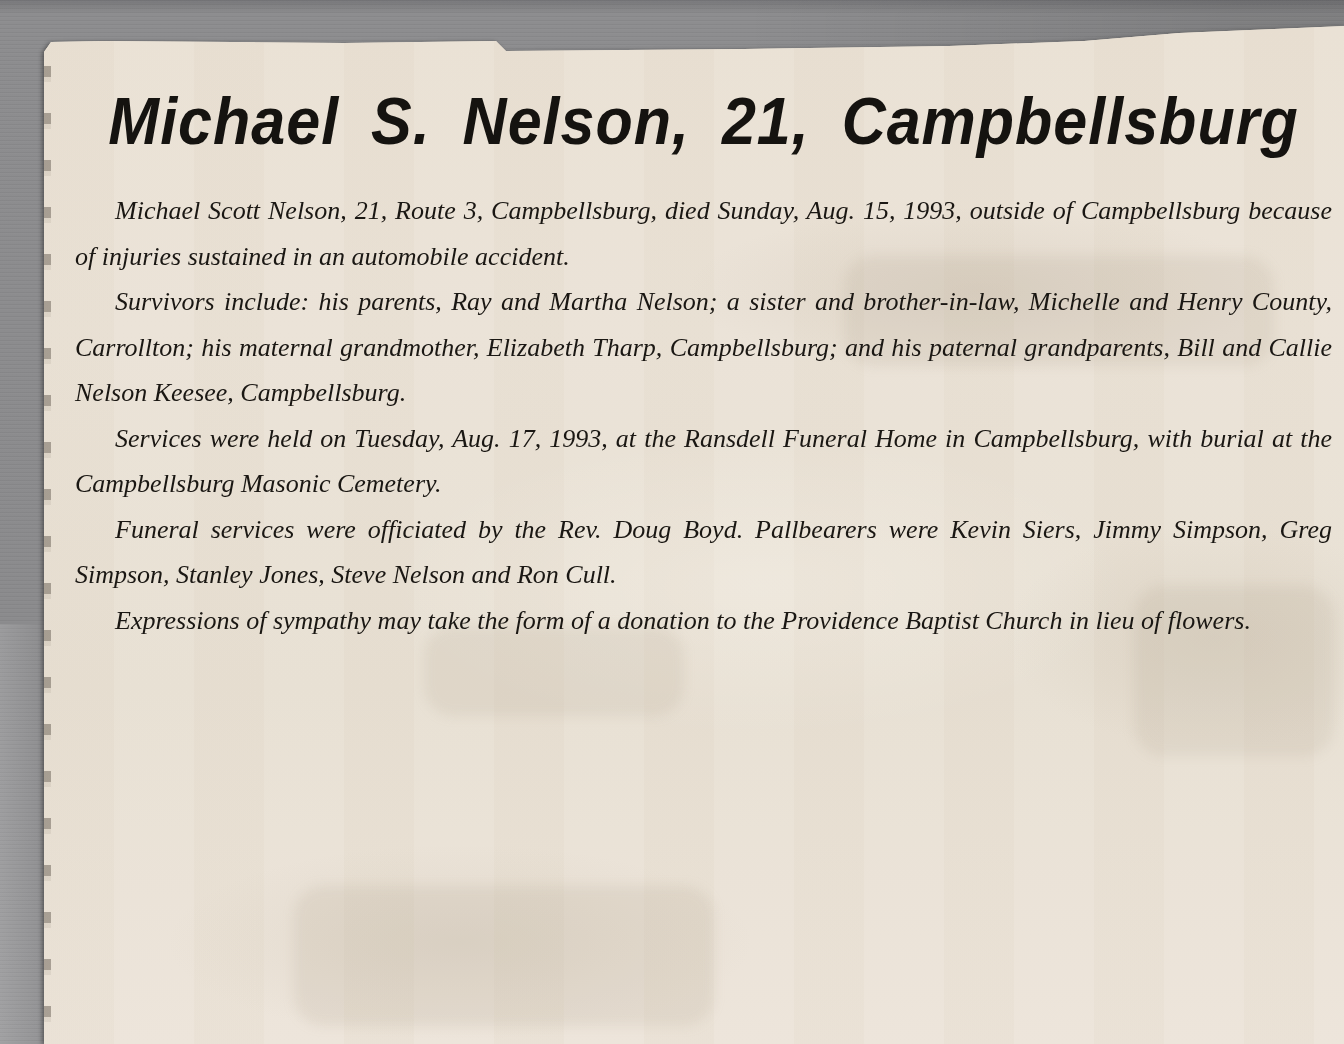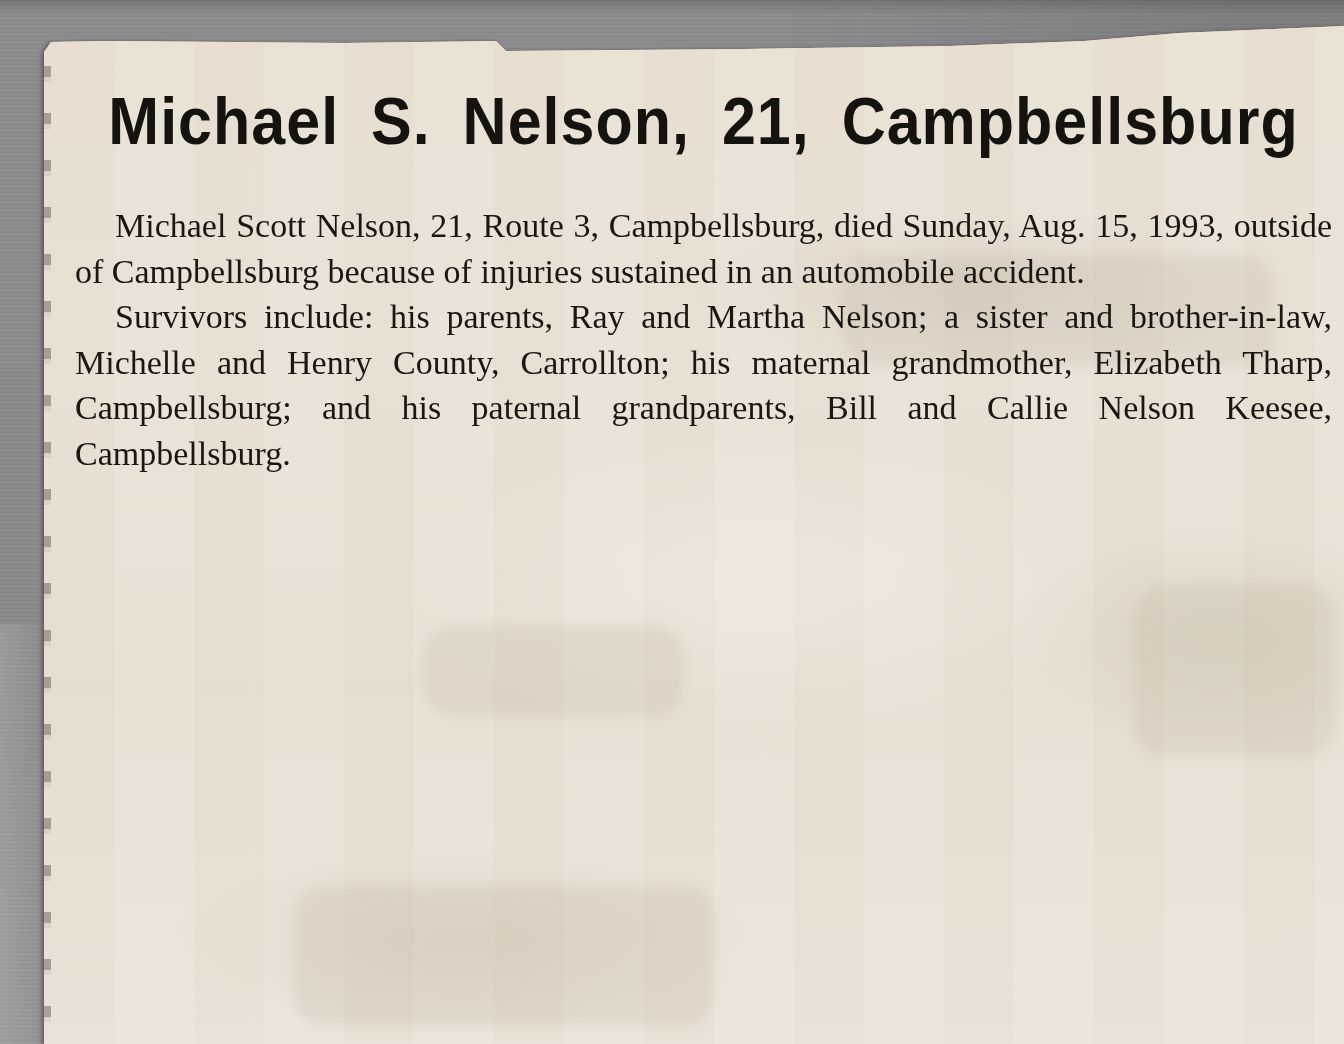--- a/index.html
+++ b/index.html
@@ -6,20 +6,21 @@
     margin: 0;
     padding: 0;
     background: #555;
   }
   .stage {
     position: relative;
     width: 1344px;
     height: 1044px;
     overflow: hidden;
     font-family: "Liberation Serif", serif;
+    font-style: italic;
   }
   
   .scan-bg {
     position: absolute;
     inset: 0;
     background:
       repeating-linear-gradient(180deg, rgba(0,0,0,0.045) 0 1px, rgba(255,255,255,0.02) 1px 2px, rgba(0,0,0,0) 2px 4px),
       linear-gradient(90deg, rgba(0,0,0,0) 55%, rgba(0,0,0,0.10) 92%),
       linear-gradient(180deg, #77777a 0px, #8d8d8f 14px, #8b8b8d 60%, #929294 100%);
     background-color: #8b8b8d;
@@ -80,23 +81,23 @@
     font-weight: bold;
     font-size: 61px;
     letter-spacing: 1px;
     word-spacing: 14px;
     color: #151310;
     transform: scaleY(1.08);
     transform-origin: center top;
     white-space: nowrap;
   }
   .body-text {
-    margin-top: 49px;
+    margin-top: 34px;
     color: #1a1713;
-    font-size: 34px;
+    font-size: 26px;
     line-height: 45.5px;
     text-align: justify;
   }
   .body-text p {
     margin: 0;
     padding: 0;
     text-indent: 40px;
   }
   
   .ghost {
@@ -124,17 +125,20 @@
       <div class="ghost g2"></div>
       <div class="ghost g3"></div>
       <div class="ghost g4"></div>
 
       <div class="content">
         <h1 class="headline">Michael S. Nelson, 21, Campbellsburg</h1>
 
         <div class="body-text">
           <p>Michael Scott Nelson, 21, Route 3, Campbellsburg, died Sunday, Aug. 15, 1993, outside of Campbellsburg because of injuries sustained in an automobile accident.</p>
           <p>Survivors include: his parents, Ray and Martha Nelson; a sister and brother-in-law, Michelle and Henry County, Carrollton; his maternal grandmother, Elizabeth Tharp, Campbellsburg; and his paternal grandparents, Bill and Callie Nelson Keesee, Campbellsburg.</p>
+          <p>Services were held on Tuesday, Aug. 17, 1993, at the Ransdell Funeral Home in Campbellsburg, with burial at the Campbellsburg Masonic Cemetery.</p>
+          <p>Funeral services were officiated by the Rev. Doug Boyd. Pallbearers were Kevin Siers, Jimmy Simpson, Greg Simpson, Stanley Jones, Steve Nelson and Ron Cull.</p>
+          <p>Expressions of sympathy may take the form of a donation to the Providence Baptist Church in lieu of flowers.</p>
         </div>
       </div>
     </div>
   </div>
 </div>
 
 </body></html>

